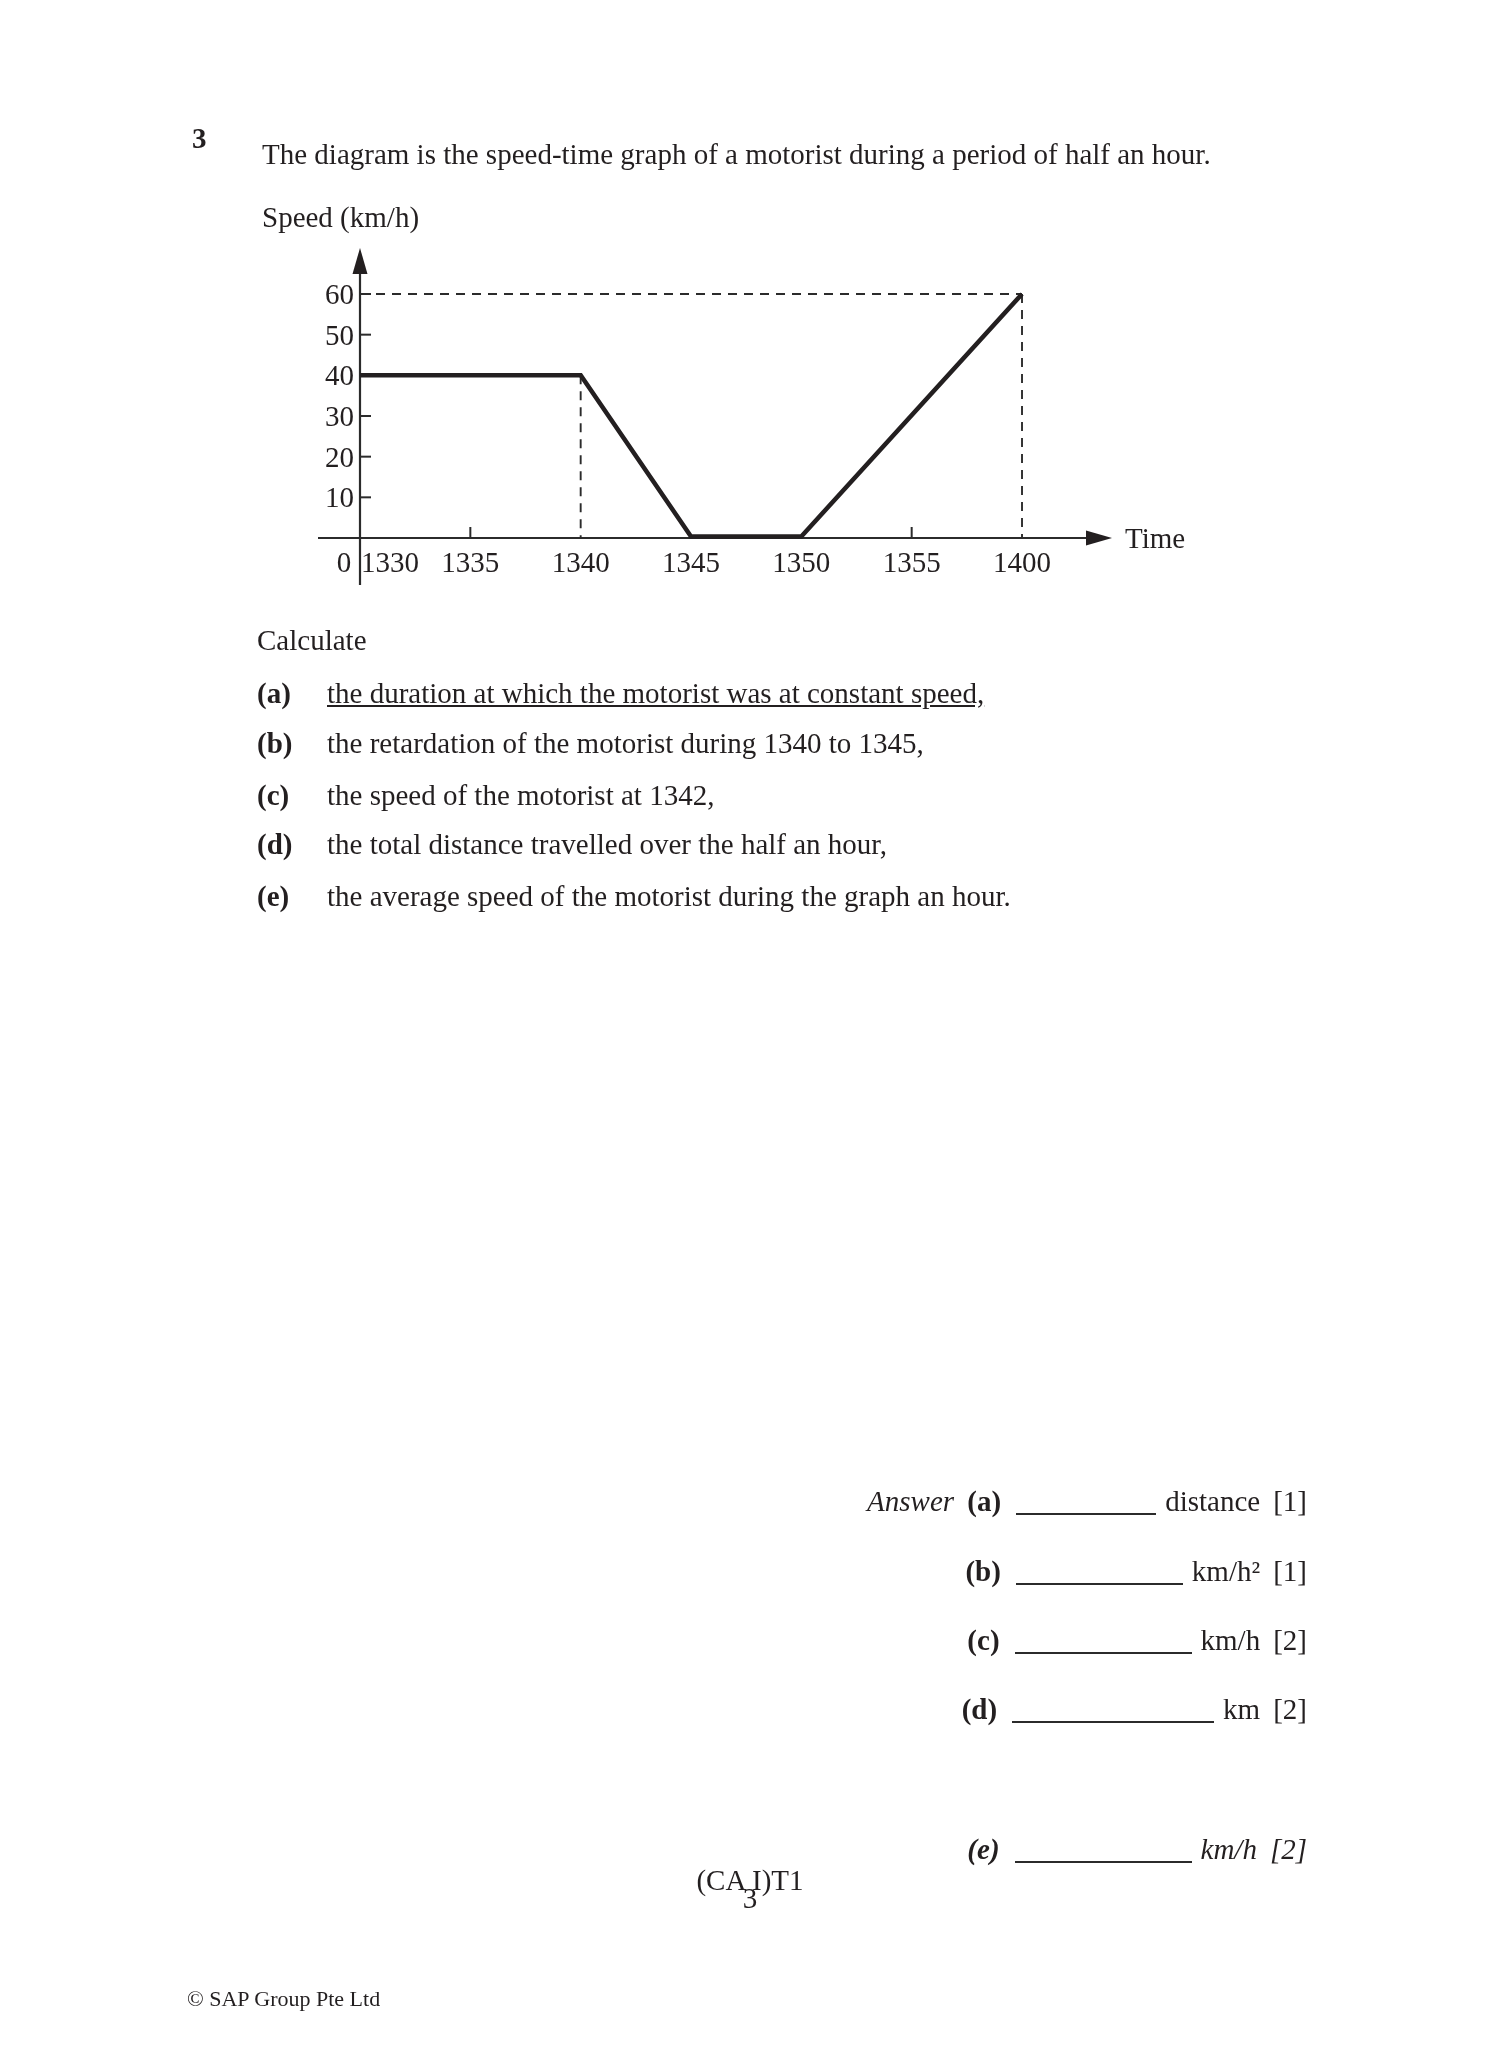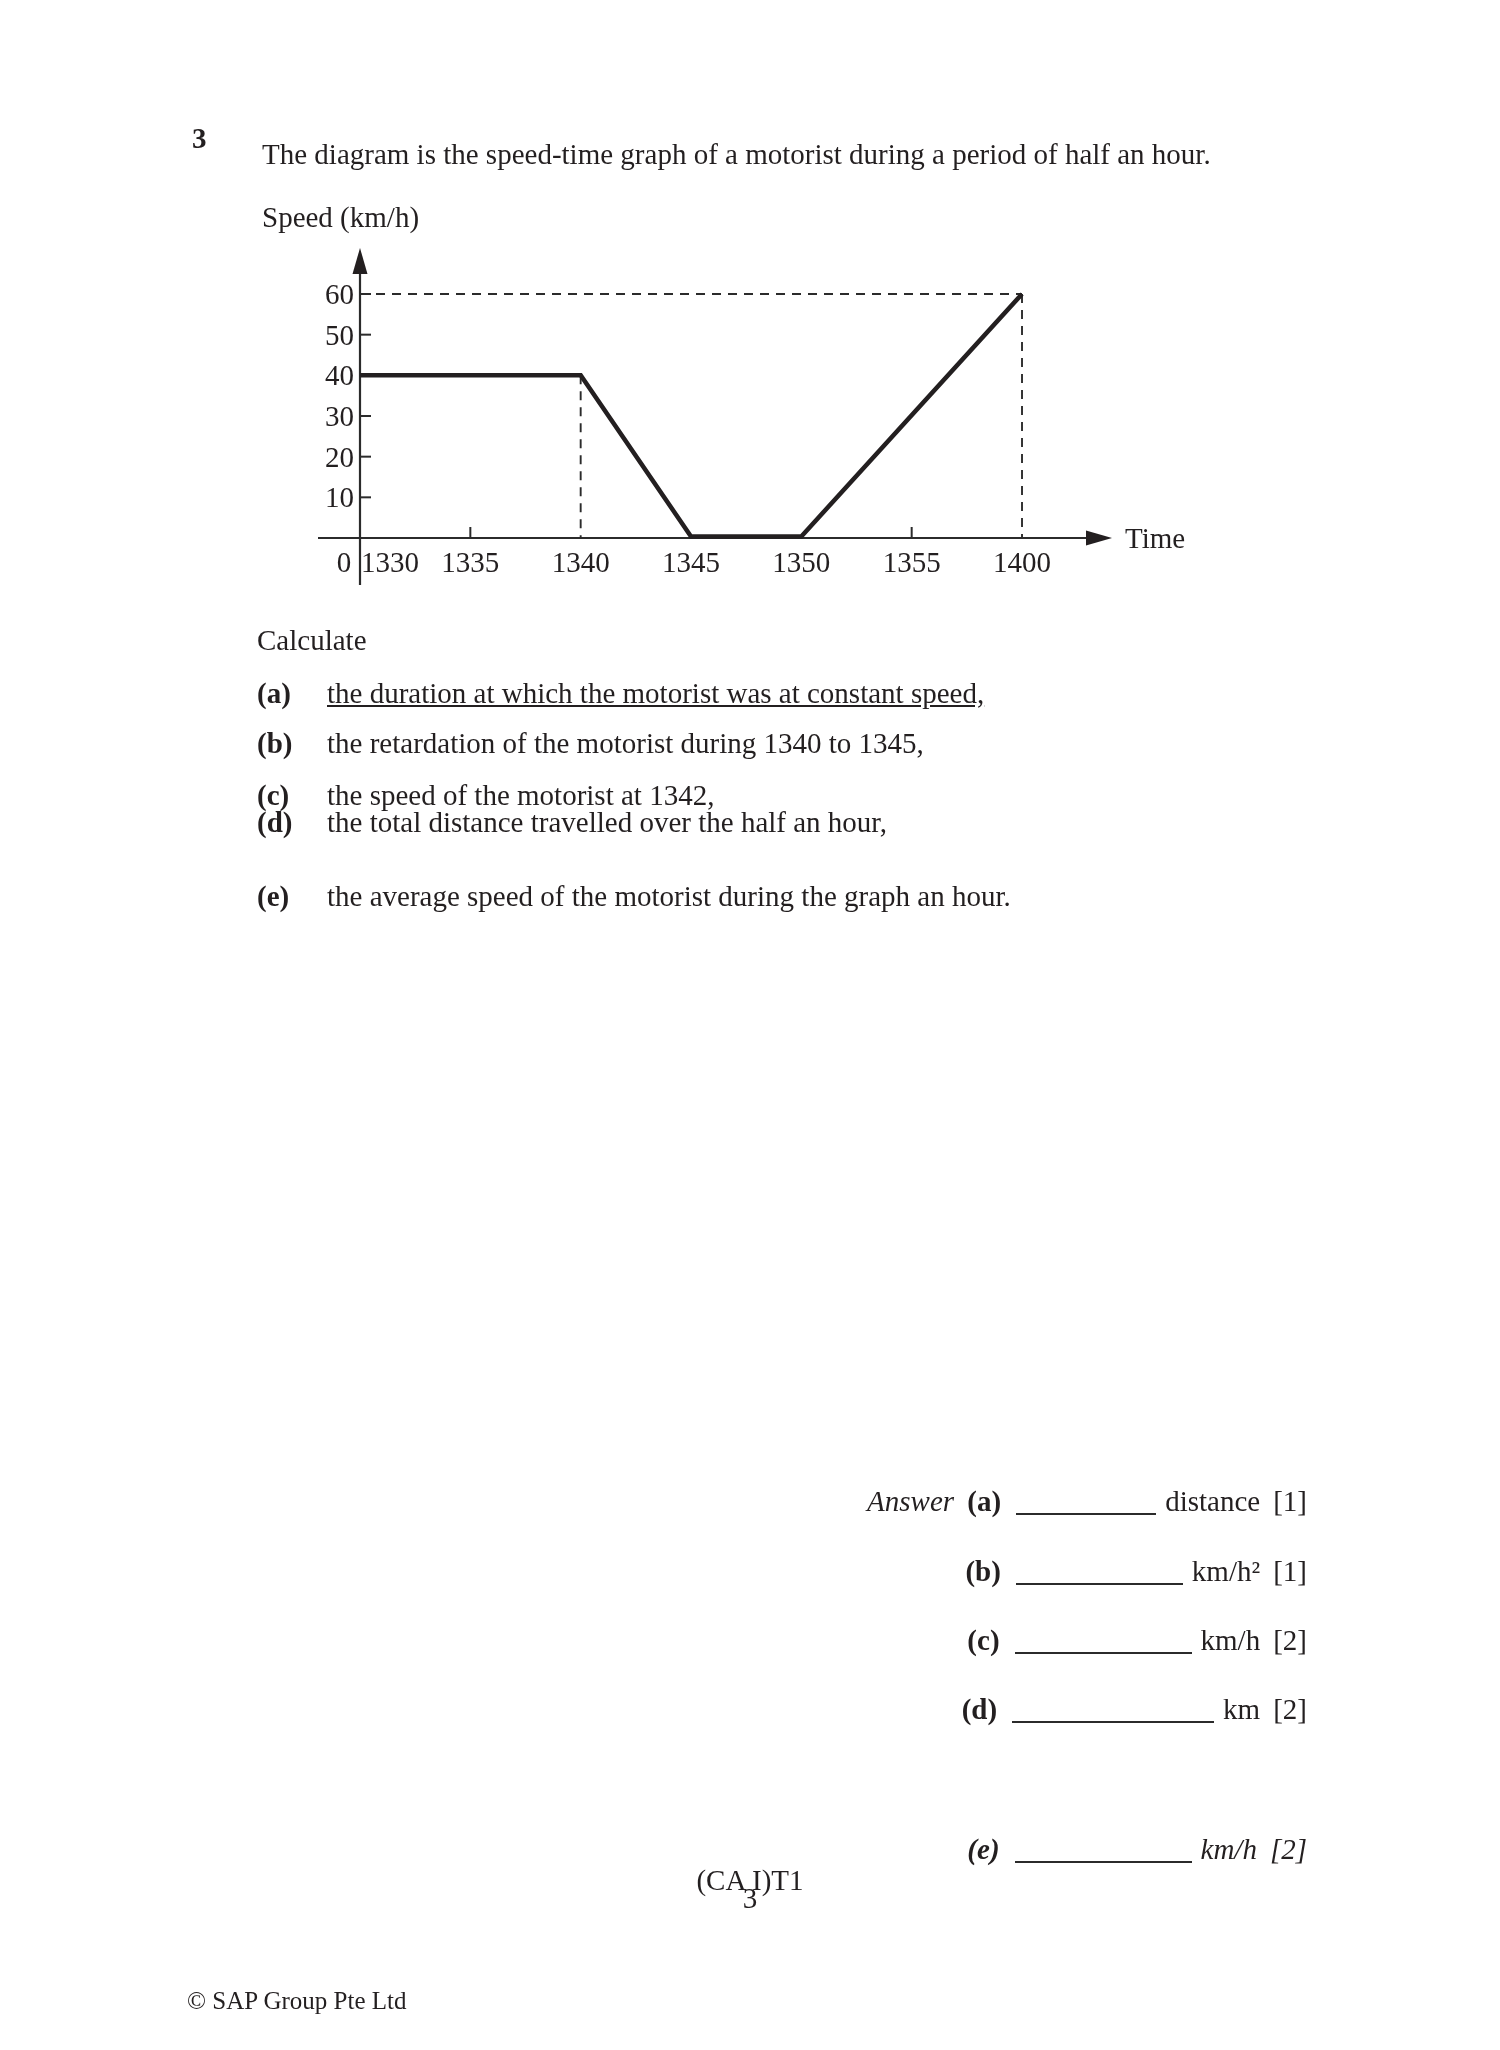--- a/index.html
+++ b/index.html
@@ -26,21 +26,21 @@
   #graph .dashed { stroke:#2b2b2b; stroke-width:1.9; stroke-dasharray:9 7; fill:none; }
   #graph .curve { stroke:#231f20; stroke-width:4.5; fill:none; stroke-linejoin:miter; }
   #graph .arrow { fill:#231f20; stroke:none; }
 
   
   .ans-row { position:absolute; right:193px; white-space:nowrap; }
   .ans-row .blank { display:inline-block; border-bottom:2.5px solid #2b2b2b; vertical-align:-4px; margin-left:15px; margin-right:9px; }
   .ans-row .marks { margin-left:13px; }
 
   .footer-center { position:absolute; left:0; width:1500px; text-align:center; white-space:nowrap; }
-  .copyright { position:absolute; left:187px; top:1986px; font-size:25px; }
+  .copyright { position:absolute; left:187px; top:1986px; font-size:22px; }
 </style>
 </head>
 <body>
 
 <div class="abs b" style="left:192px; top:122px;">3</div>
 <div class="abs" style="left:262px; top:122px;margin-top:16px;">The diagram is the speed-time graph of a motorist during a period of half an hour.</div>
 
 <svg id="graph" width="1500" height="640" viewBox="0 0 1500 640">
 
   <text x="262" y="227">Speed (km/h)</text>
@@ -97,21 +97,21 @@
 
 <div class="q-item" style="top:677px;text-decoration:underline;">
   <span class="lbl">(a)</span><span>the duration at which the motorist was at constant speed,</span>
 </div>
 <div class="q-item" style="top:727px;">
   <span class="lbl">(b)</span><span>the retardation of the motorist during 1340 to 1345,</span>
 </div>
 <div class="q-item" style="top:779px;">
   <span class="lbl">(c)</span><span>the speed of the motorist at 1342,</span>
 </div>
-<div class="q-item" style="top:806px;">
+<div class="q-item" style="top:828px;">
   <span class="lbl">(d)</span><span>the total distance travelled over the half an hour,</span>
 </div>
 <div class="q-item" style="top:880px;">
   <span class="lbl">(e)</span><span>the average speed of the motorist during the graph an hour.</span>
 </div>
 
 <div class="ans-row" style="top:1485px;">
   <span class="it">Answer</span>
   <span class="b" style="margin-left:6px;">(a)</span><span class="blank" style="width:140px;"></span><span>distance</span><span class="marks">[1]</span>
 </div>

